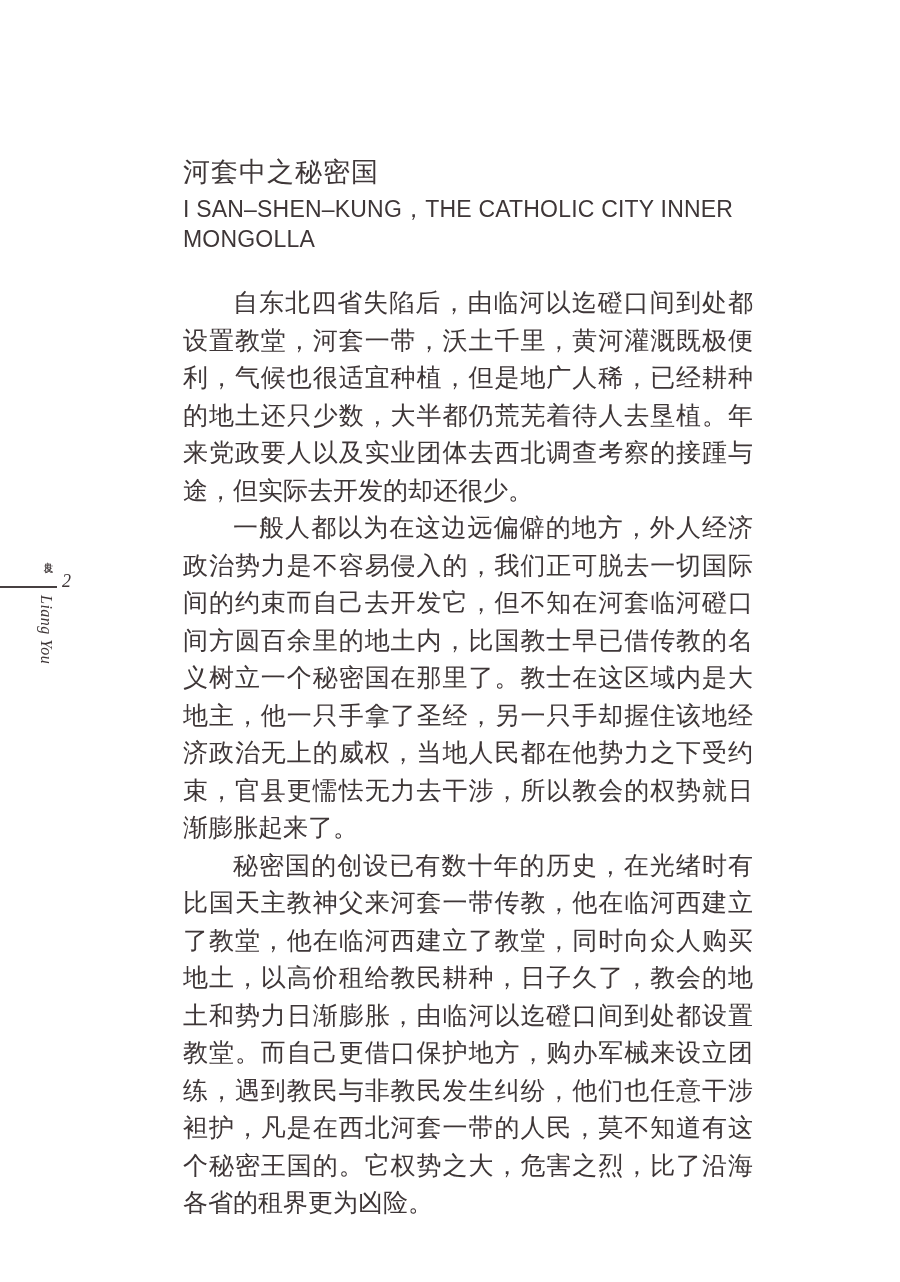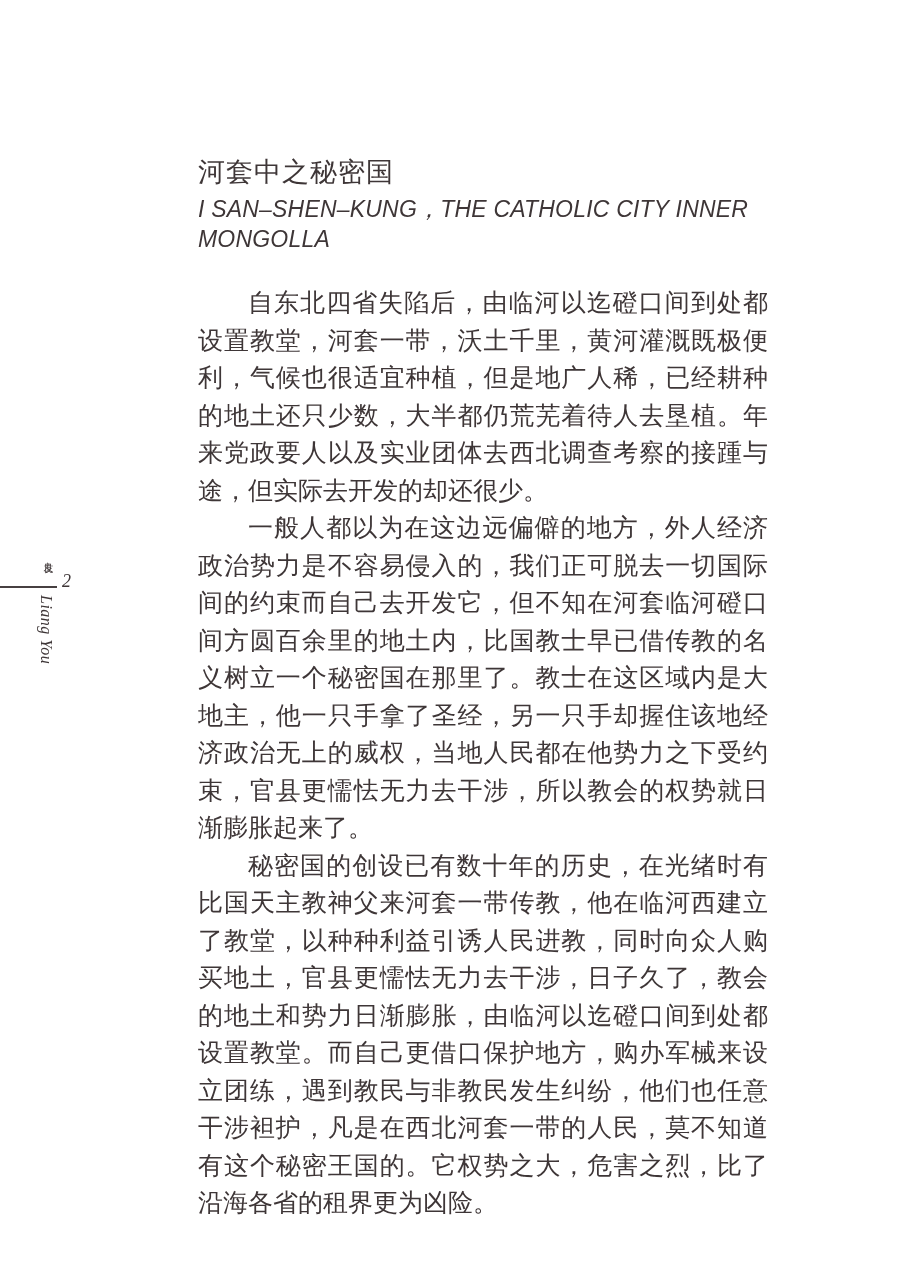--- a/index.html
+++ b/index.html
@@ -51,37 +51,36 @@
     font-style: italic;
     font-size: 16px;
     letter-spacing: 0.5px;
     color: var(--text, #3e3637);
     font-family: "Liberation Serif", "DejaVu Serif", serif;
   }
 
   
   .content {
     position: absolute;
-    left: 198px;
+    left: 183px;
     top: 155px;
     width: 570px;
   }
   .title-cn {
     margin: 0 0 5px 0;
     font-size: 27px;
     font-weight: normal;
     letter-spacing: 1px;
     line-height: 34px;
     color: var(--text, #3e3637);
     font-family: "Liberation Serif", "DejaVu Serif", serif;
   }
   .title-en {
     margin: 0 0 30px 0;
     font-family: "Liberation Sans", "DejaVu Sans", sans-serif;
-    font-style: italic;
     font-weight: normal;
     font-size: 23px;
     line-height: 30px;
     letter-spacing: 0.2px;
     color: var(--text, #3e3637);
     white-space: nowrap;
   }
   .body-para {
     margin: 0;
     font-size: 25px;
@@ -108,16 +107,16 @@
   <main class="content">
     <h1 class="title-cn">河套中之秘密国</h1>
 
     <h2 class="title-en">
       <span>I SAN–SHEN–KUNG，THE CATHOLIC CITY INNER</span><br>
       <span>MONGOLLA</span>
     </h2>
 
     <p class="body-para">自东北四省失陷后，由临河以迄磴口间到处都设置教堂，河套一带，沃土千里，黄河灌溉既极便利，气候也很适宜种植，但是地广人稀，已经耕种的地土还只少数，大半都仍荒芜着待人去垦植。年来党政要人以及实业团体去西北调查考察的接踵与途，但实际去开发的却还很少。</p>
     <p class="body-para">一般人都以为在这边远偏僻的地方，外人经济政治势力是不容易侵入的，我们正可脱去一切国际间的约束而自己去开发它，但不知在河套临河磴口间方圆百余里的地土内，比国教士早已借传教的名义树立一个秘密国在那里了。教士在这区域内是大地主，他一只手拿了圣经，另一只手却握住该地经济政治无上的威权，当地人民都在他势力之下受约束，官县更懦怯无力去干涉，所以教会的权势就日渐膨胀起来了。</p>
-    <p class="body-para">秘密国的创设已有数十年的历史，在光绪时有比国天主教神父来河套一带传教，他在临河西建立了教堂，以种种利益引诱人民进教，同时向众人购买地土，官县更懦怯无力去干涉，日子久了，教会的地土和势力日渐膨胀，由临河以迄磴口间到处都设置教堂。而自己更借口保护地方，购办军械来设立团练，遇到教民与非教民发生纠纷，他们也任意干涉袒护，凡是在西北河套一带的人民，莫不知道有这个秘密王国的。它权势之大，危害之烈，比了沿海各省的租界更为凶险。</p>
+    <p class="body-para">秘密国的创设已有数十年的历史，在光绪时有比国天主教神父来河套一带传教，他在临河西建立了教堂，他在临河西建立了教堂，同时向众人购买地土，以高价租给教民耕种，日子久了，教会的地土和势力日渐膨胀，由临河以迄磴口间到处都设置教堂。而自己更借口保护地方，购办军械来设立团练，遇到教民与非教民发生纠纷，他们也任意干涉袒护，凡是在西北河套一带的人民，莫不知道有这个秘密王国的。它权势之大，危害之烈，比了沿海各省的租界更为凶险。</p>
   </main>
 
 </div>
 
 </body></html>

